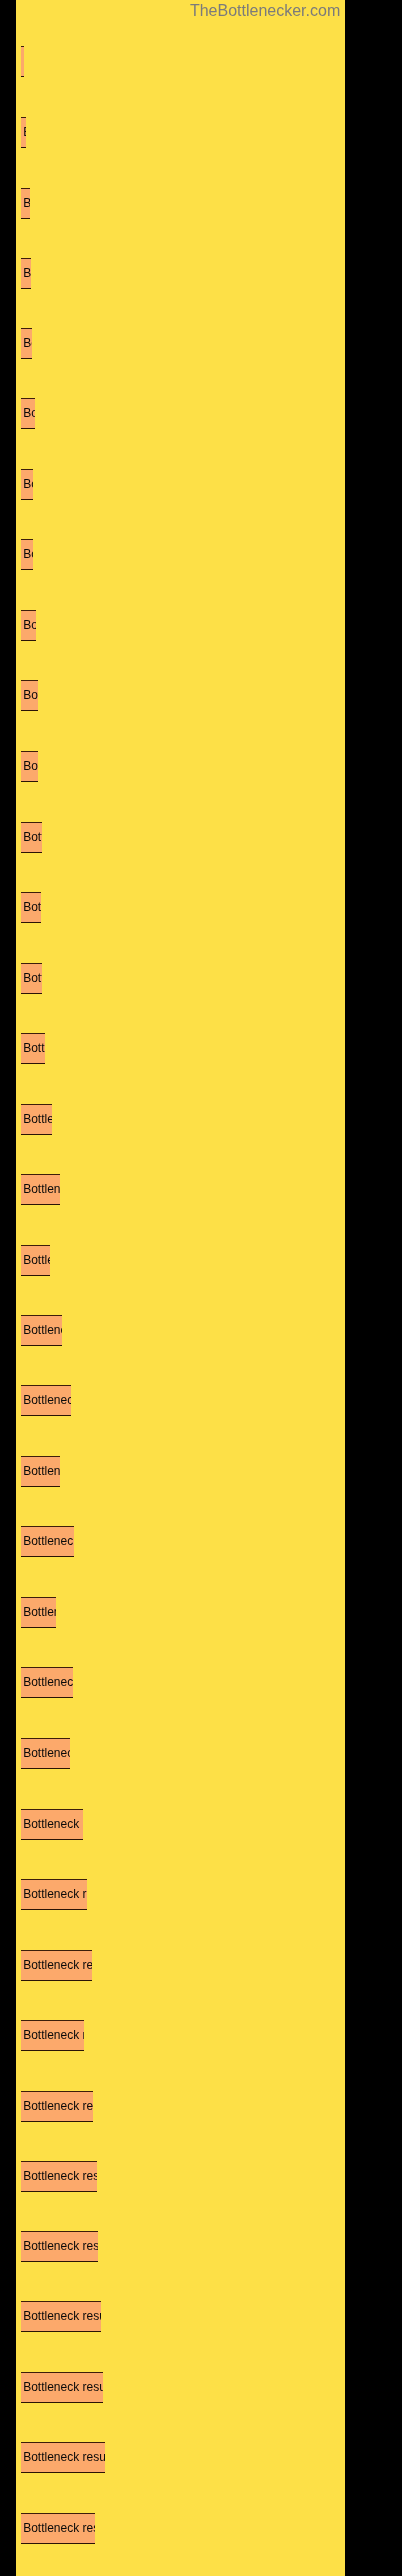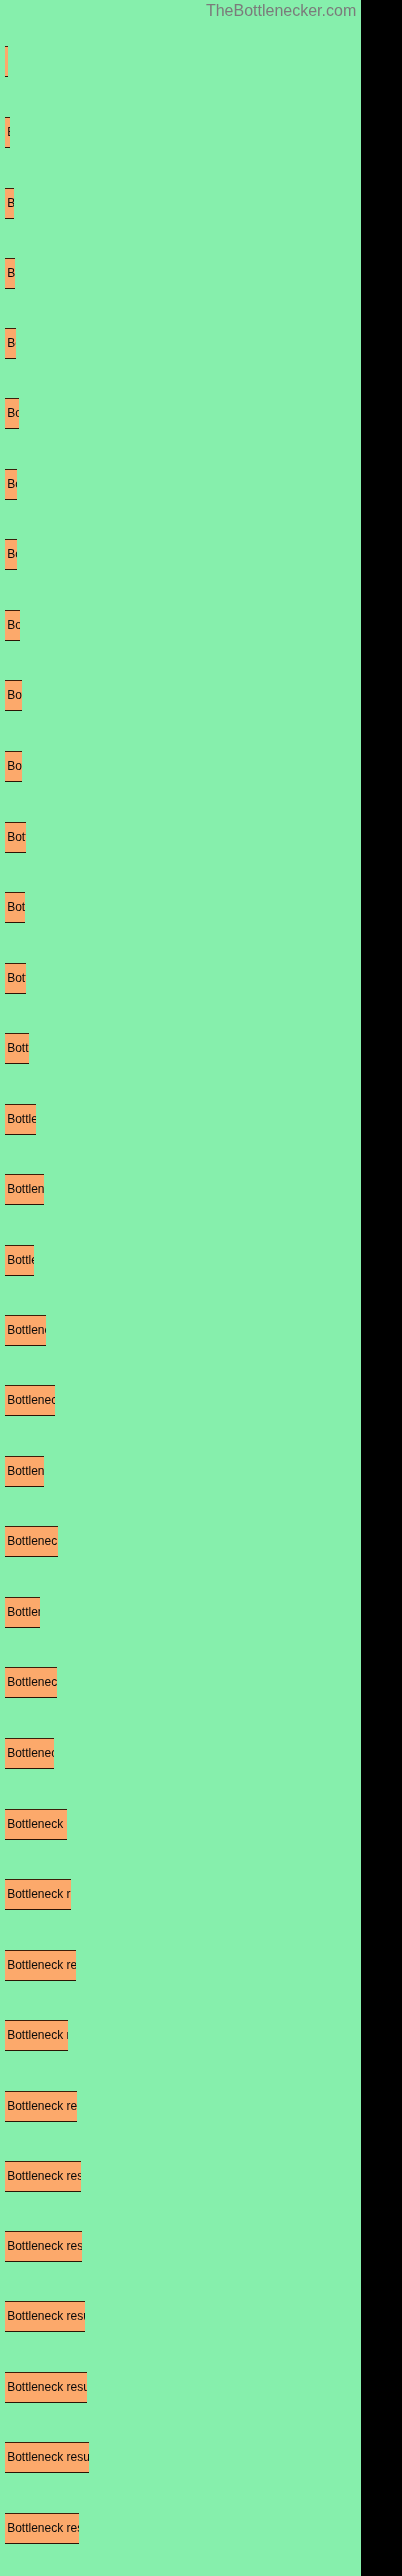--- a/index.html
+++ b/index.html
@@ -10,24 +10,24 @@
   }
   body {
     width: 403px;
     height: 2576px;
     position: relative;
     overflow: hidden;
     font-family: "Liberation Sans", sans-serif;
   }
   #page-root {
     position: absolute;
-    top: 0; left: 0;
-    width: 361px;
+    top: 0; left: 16px;
+    width: 329px;
     height: 2576px;
-    background: #86efac;
+    background: #fde047;
   }
   .watermark {
     position: absolute;
     right: 4.8px;
     top: 0.8px;
     font-family: "Liberation Sans", sans-serif;
     font-size: 16px;
     line-height: 19.3px;
     color: #7b7b7b;
     letter-spacing: 0px;

